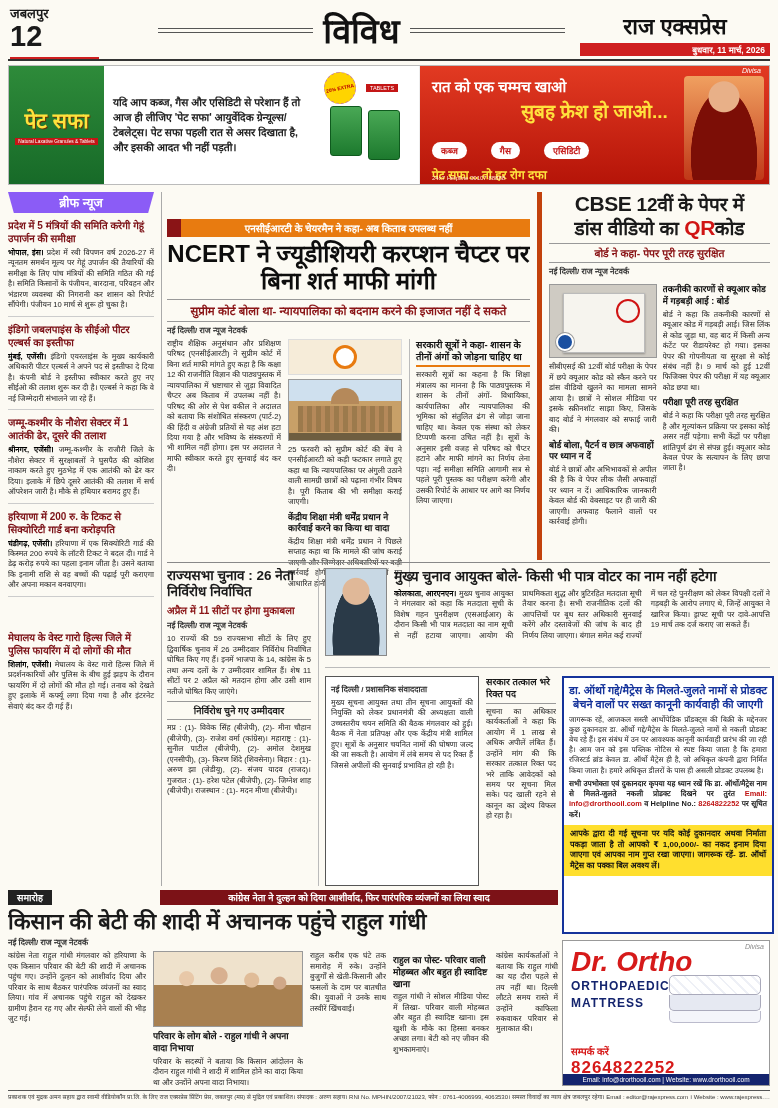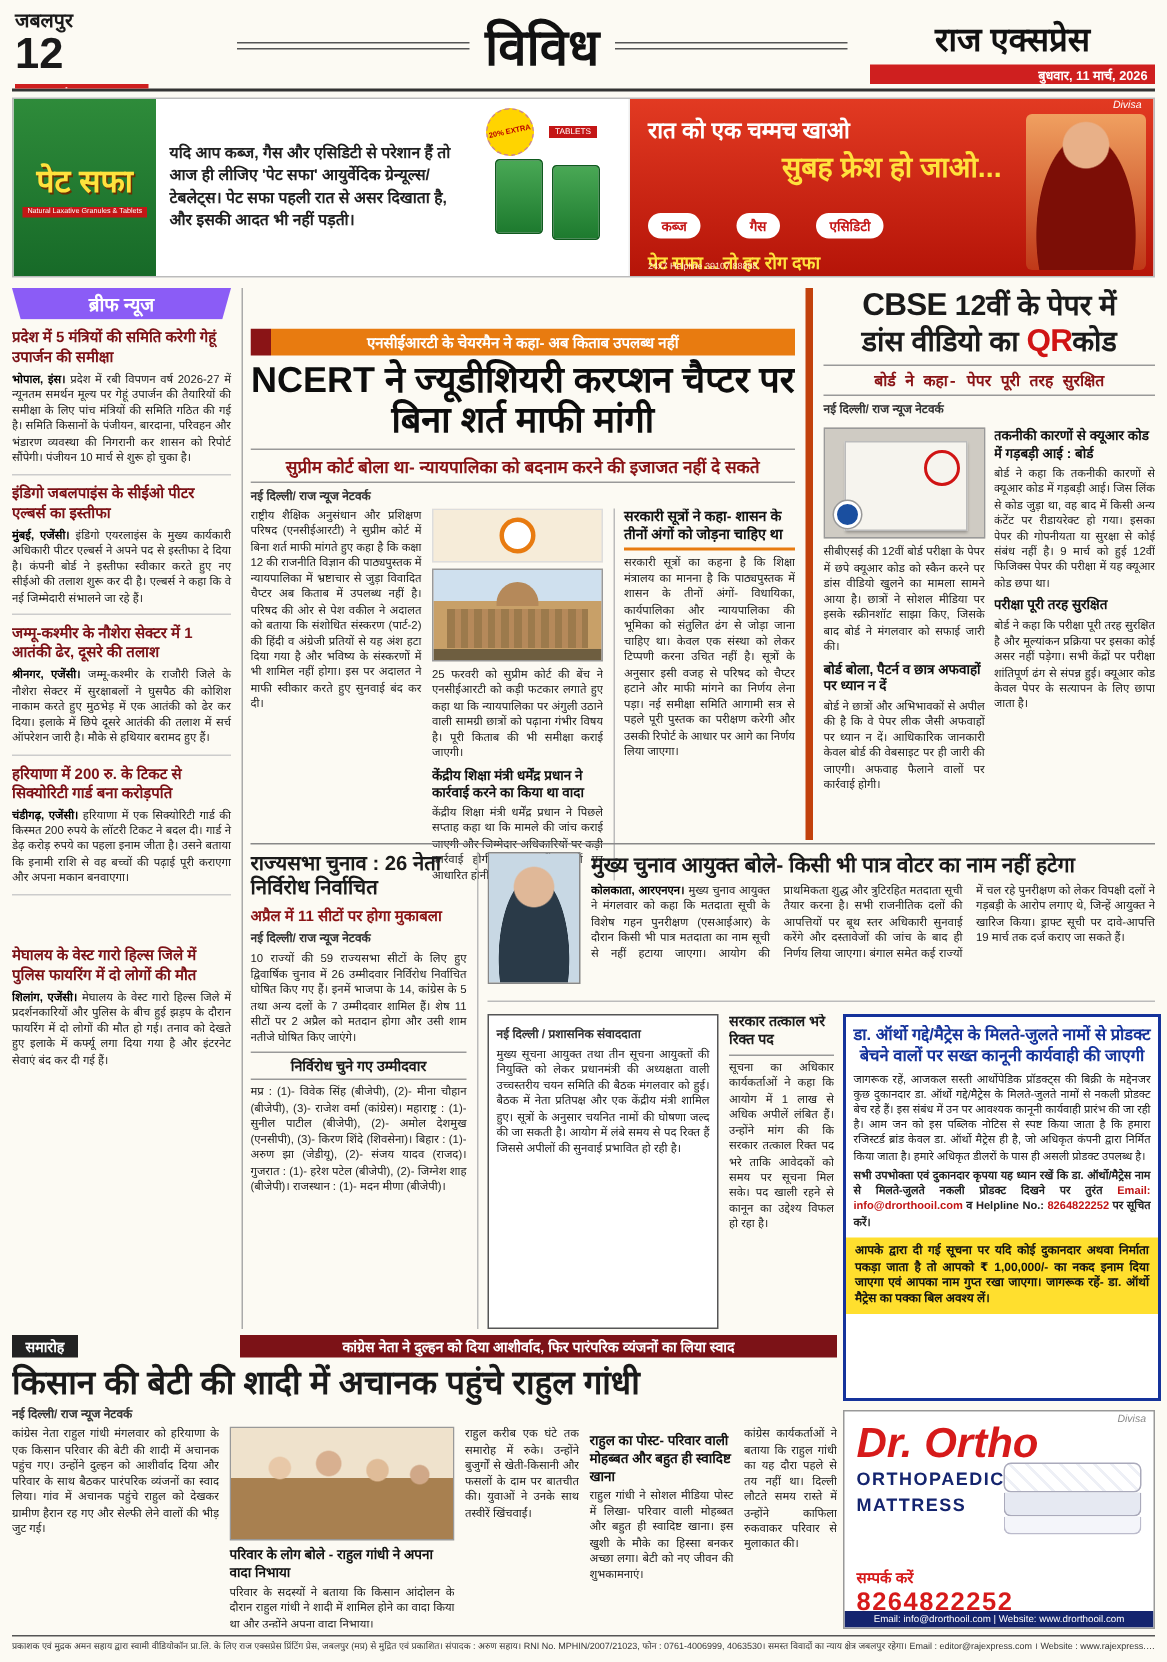--- a/index.html
+++ b/index.html
@@ -72,21 +72,21 @@
   .img-court::before{content:"";position:absolute;left:50%;top:8px;transform:translateX(-50%);width:28px;height:16px;border-radius:14px 14px 0 0;background:#b5895a;}
   .img-court::after{content:"";position:absolute;left:8%;top:26px;width:84%;height:26px;background:repeating-linear-gradient(90deg,#9c7a4c 0 5px,#b5895a 5px 9px);}
   .sidebox-h{font-size:9.5px;font-weight:bold;line-height:1.3;color:#111;margin-bottom:3px;border-bottom:2px solid #e87b10;padding-bottom:2px;}
   .inline-h{font-size:9px;font-weight:bold;color:#111;margin:4px 0 2px;line-height:1.3;}
 
   
   .cbse{left:537px;top:192px;width:233px;height:368px;border-left:5px solid #c2410c;padding-left:7px;}
   .cbse-h{font-size:19px;font-weight:bold;text-align:center;line-height:1.15;}
   .cbse-h .latin{font-size:21px;letter-spacing:-0.5px;}
   .cbse-h .qr{color:#d01414;}
-  .cbse-sub{font-size:10.5px;font-weight:bold;color:#8a1416;text-align:center;margin:3px 0 2px;padding:2px 0;border-top:1px solid #999;border-bottom:1px solid #999;font-family:Liberation Mono, monospace;}
+  .cbse-sub{font-size:10.5px;font-weight:bold;color:#8a1416;text-align:center;margin:3px 0 2px;padding:2px 0;border-top:1px solid #999;border-bottom:1px solid #999;}
   .cbse-cols{display:flex;gap:6px;height:282px;}
   .ccol{width:50%;overflow:hidden;}
   .img-paper{width:100%;height:74px;background:#cfcbc3;border:1px solid #999;position:relative;margin:4px 0;}
   .img-paper::before{content:"";position:absolute;left:12%;top:8px;width:76%;height:58px;background:#f6f4ee;border:1px solid #bbb;box-shadow:0 1px 2px rgba(0,0,0,.3);}
   .img-paper::after{content:"";position:absolute;right:16px;top:14px;width:20px;height:20px;border:2px solid #d01414;border-radius:50%;}
   .cbse-logo{position:absolute;left:6px;bottom:6px;width:18px;height:18px;border-radius:50%;background:#1a4fa0;border:2px solid #fff;box-shadow:0 0 0 1px #999;}
   .sec-h{font-size:9px;font-weight:bold;line-height:1.3;margin:4px 0 2px;color:#111;}
 
   
   .mid-rule{left:167px;top:562px;width:603px;height:0;border-top:1px solid #888;}

